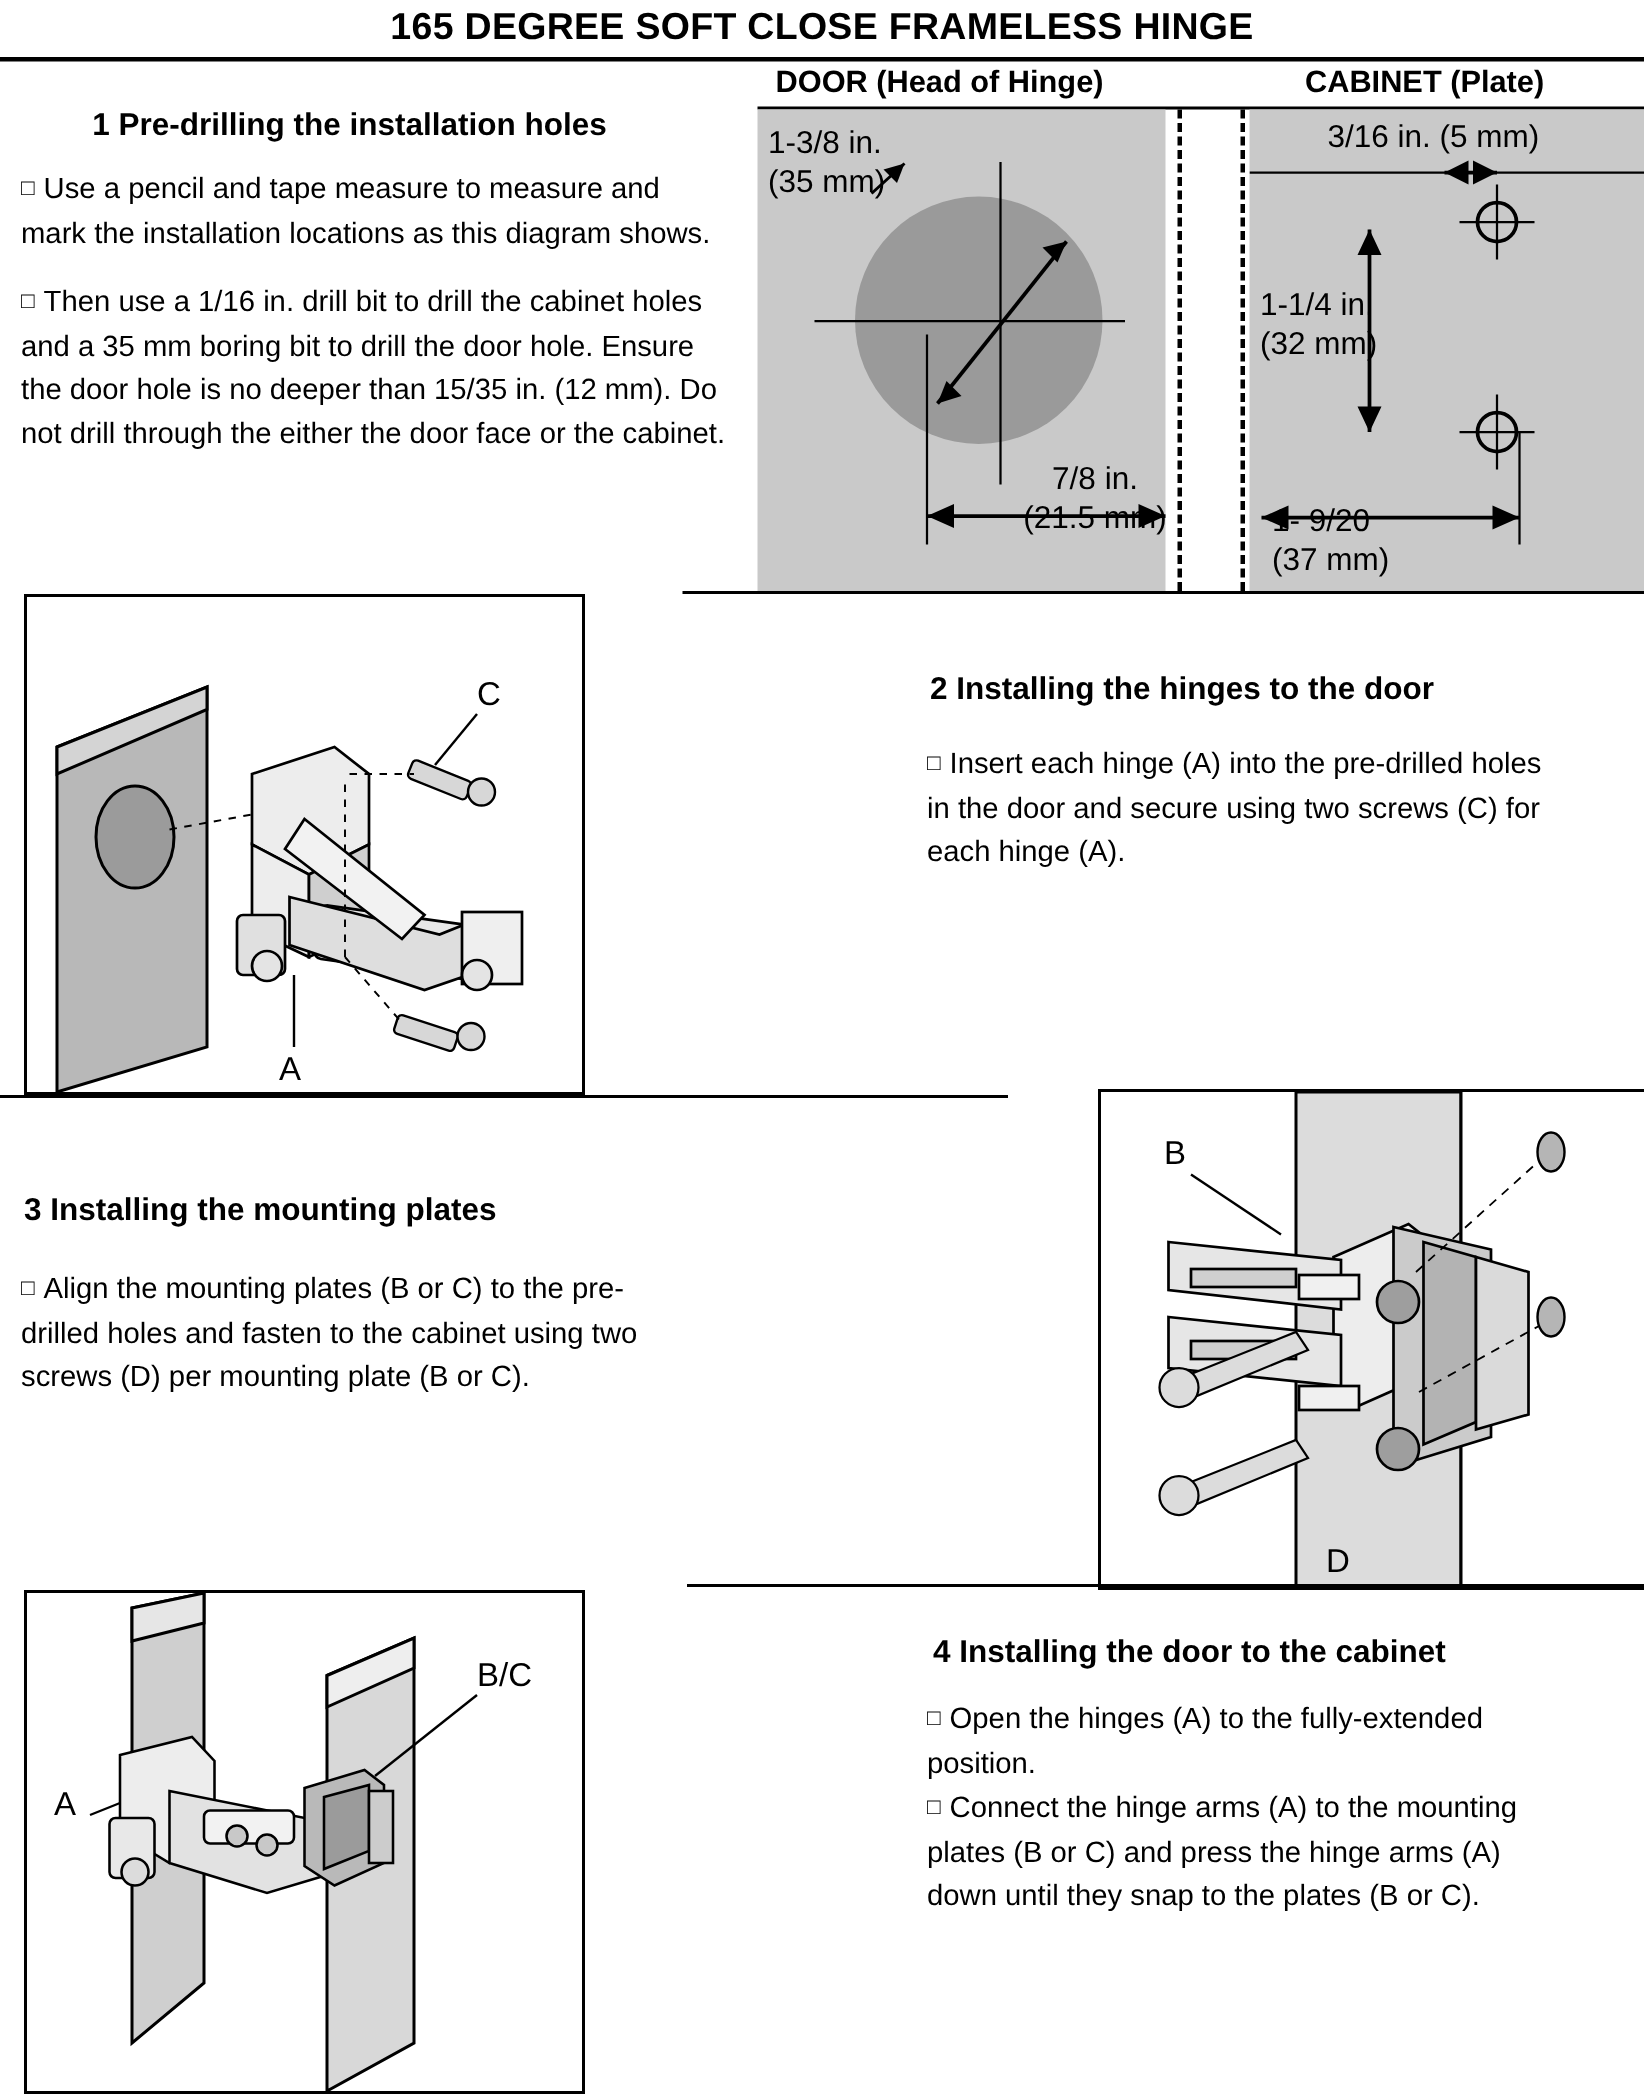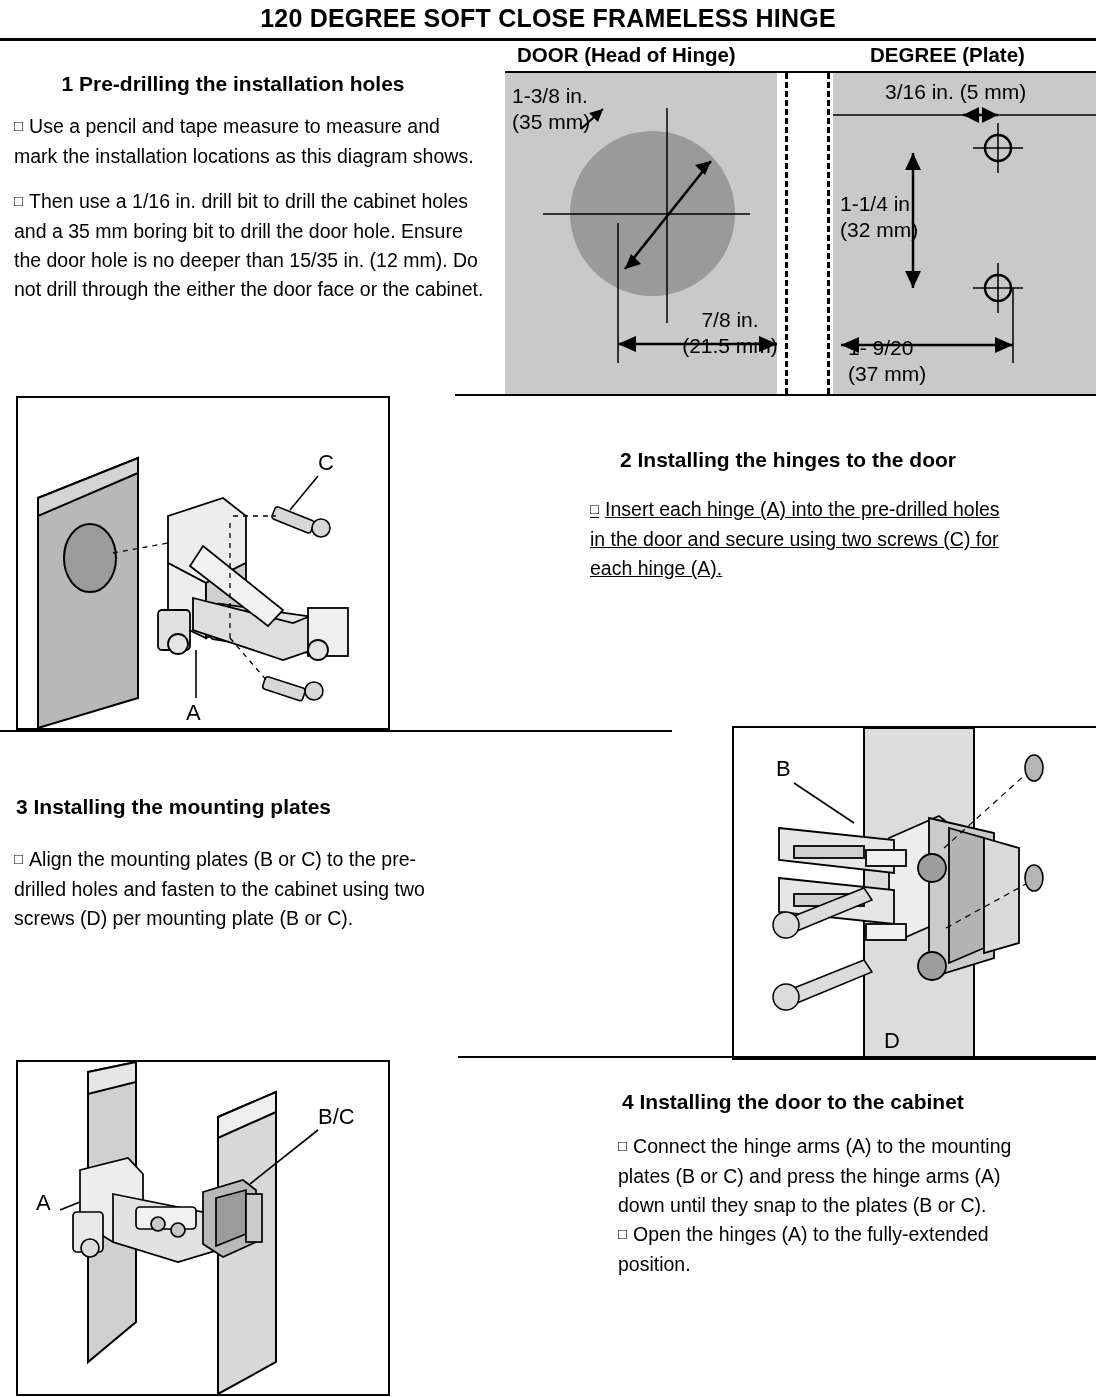--- a/index.html
+++ b/index.html
@@ -106,34 +106,34 @@
     border: 2px solid #000;
     background: #ffffff;
     overflow: hidden;
   }
 
   svg { display: block; }
 </style>
 </head>
 <body>
 
-<div class="title">120 DEGREE SOFT CLOSE FRAMELESS HINGE</div>
+<div class="title">165 DEGREE SOFT CLOSE FRAMELESS HINGE</div>
 <div class="title-rule"></div>
 
 <div class="step-head" style="left:18px; top:72px; width:430px;text-align:center;">1 Pre-drilling the installation holes</div>
 
 <div class="step-body" style="left:14px; top:112px; width:470px;">
   <div><span class="chk"></span><span>Use a pencil and tape measure to measure and mark the installation locations as this diagram shows.</span></div>
   <div style="margin-top:16px;"><span class="chk"></span><span>Then use a 1/16 in. drill bit to drill the cabinet holes and a 35 mm boring bit to drill the door hole. Ensure the door hole is no deeper than 15/35 in. (12 mm). Do not drill through the either the door face or the cabinet.</span></div>
 </div>
 
 <div class="panel1">
 
   <div class="hdr" style="left:62px; top:2px;text-align:center;">DOOR (Head of Hinge)</div>
-  <div class="hdr" style="left:415px; top:2px;">DEGREE (Plate)</div>
+  <div class="hdr" style="left:415px; top:2px;">CABINET (Plate)</div>
   <div class="hdr-rule" style="left:50px; top:30px; width:591px;"></div>
 
   <div class="hdr-rule" style="left:0px; top:353px; width:641px;"></div>
 
   <div class="grayblock" style="left:50px; top:32px; width:272px; height:321px;"></div>
 
   <div class="grayblock" style="left:378px; top:32px; width:263px; height:321px;"></div>
 
   <div class="dash" style="left:330px; top:32px; height:321px;"></div>
   <div class="dash" style="left:372px; top:32px; height:321px;"></div>
@@ -239,21 +239,21 @@
     </g>
 
     <line x1="300" y1="78" x2="272" y2="112" stroke="#000" stroke-width="1.6"></line>
     <line x1="178" y1="300" x2="178" y2="252" stroke="#000" stroke-width="1.6"></line>
     <text x="300" y="72" font-family="Liberation Sans, sans-serif" font-size="22">C</text>
     <text x="168" y="322" font-family="Liberation Sans, sans-serif" font-size="22">A</text>
   </svg>
 </div>
 
 <div class="step-head" style="left:620px; top:448px; width:440px;">2 Installing the hinges to the door</div>
-<div class="step-body" style="left:590px; top:495px; width:420px;text-decoration:underline;">
+<div class="step-body" style="left:618px; top:495px; width:420px;">
   <div><span class="chk"></span><span>Insert each hinge (A) into the pre-drilled holes in the door and secure using two screws (C) for each hinge (A).</span></div>
 </div>
 
 <div class="rule" style="left:0px; top:730px; width:672px;"></div>
 
 <div class="step-head" style="left:16px; top:795px; width:440px;">3 Installing the mounting plates</div>
 <div class="step-body" style="left:14px; top:845px; width:430px;">
   <div><span class="chk"></span><span>Align the mounting plates (B or C) to the pre-drilled holes and fasten to the cabinet using two screws (D) per mounting plate (B or C).</span></div>
 </div>
 
@@ -327,15 +327,15 @@
 
     <line x1="42" y1="148" x2="62" y2="140" stroke="#000" stroke-width="1.6"></line>
     <text x="18" y="148" font-family="Liberation Sans, sans-serif" font-size="22">A</text>
     <line x1="300" y1="68" x2="232" y2="122" stroke="#000" stroke-width="1.6"></line>
     <text x="300" y="62" font-family="Liberation Sans, sans-serif" font-size="22">B/C</text>
   </svg>
 </div>
 
 <div class="step-head" style="left:622px; top:1090px; width:430px;">4 Installing the door to the cabinet</div>
 <div class="step-body" style="left:618px; top:1132px; width:400px;">
+  <div><span class="chk"></span><span>Open the hinges (A) to the fully-extended position.</span></div>
   <div><span class="chk"></span><span>Connect the hinge arms (A) to the mounting plates (B or C) and press the hinge arms (A) down until they snap to the plates (B or C).</span></div>
-  <div><span class="chk"></span><span>Open the hinges (A) to the fully-extended position.</span></div>
 </div>
 
 </body></html>

